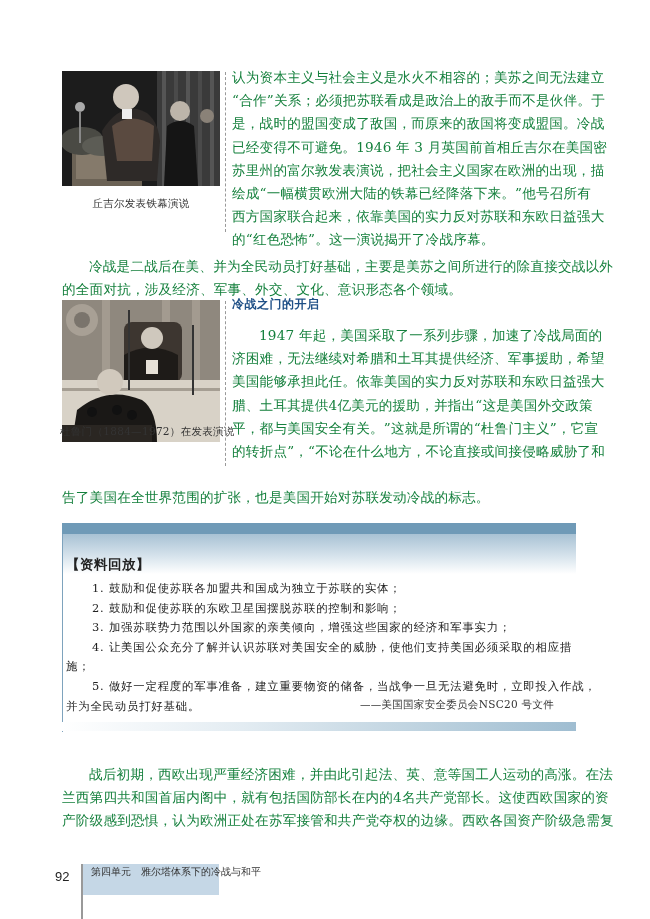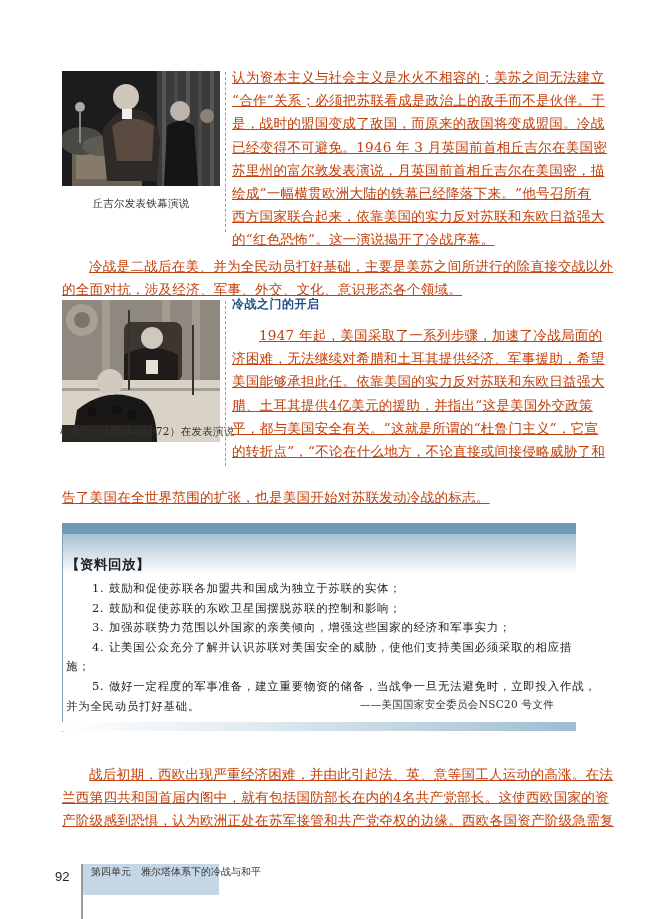--- a/index.html
+++ b/index.html
@@ -35,23 +35,22 @@
   .dash-rule {
     position: absolute;
     width: 0;
     border-left: 1px dashed #999;
   }
 
   .para {
     position: absolute;
     font-size: 13.6px;
     line-height: 23.2px;
-    color: #c2410c;
+    color: #15803d;
     letter-spacing: 0.2px;
-    text-decoration: underline;
   }
   .line { display: block; white-space: nowrap; text-align: justify; text-align-last: justify; }
   .line.last { text-align-last: left; }
   .indent { padding-left: 27px; }
 
   .section-title {
     position: absolute;
     font-family: "DejaVu Sans", "Liberation Sans", sans-serif;
     font-weight: bold;
     font-size: 12px;
@@ -193,21 +192,21 @@
 </div>
 <div class="caption" style="left:62px; top:197px; width:158px;">丘吉尔发表铁幕演说</div>
 
 <div class="dash-rule" style="left:225px; top:72px; height:160px;"></div>
 
 <div class="para" style="left:232px; top:66px; width:346px;">
   <span class="line">认为资本主义与社会主义是水火不相容的；美苏之间无法建立</span>
   <span class="line">“合作”关系；必须把苏联看成是政治上的敌手而不是伙伴。于</span>
   <span class="line">是，战时的盟国变成了敌国，而原来的敌国将变成盟国。冷战</span>
   <span class="line">已经变得不可避免。1946 年 3 月英国前首相丘吉尔在美国密</span>
-  <span class="line">苏里州的富尔敦发表演说，月英国前首相丘吉尔在美国密，描</span>
+  <span class="line">苏里州的富尔敦发表演说，把社会主义国家在欧洲的出现，描</span>
   <span class="line">绘成“一幅横贯欧洲大陆的铁幕已经降落下来。”他号召所有</span>
   <span class="line">西方国家联合起来，依靠美国的实力反对苏联和东欧日益强大</span>
   <span class="line last">的“红色恐怖”。这一演说揭开了冷战序幕。</span>
 </div>
 
 <div class="para" style="left:62px; top:255px; width:516px;">
   <span class="line indent">冷战是二战后在美、并为全民动员打好基础，主要是美苏之间所进行的除直接交战以外</span>
   <span class="line last">的全面对抗，涉及经济、军事、外交、文化、意识形态各个领域。</span>
 </div>
 

